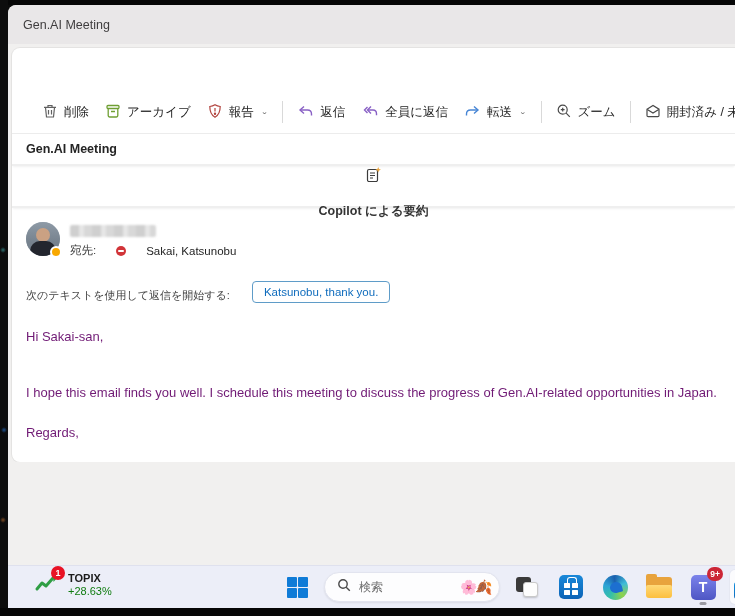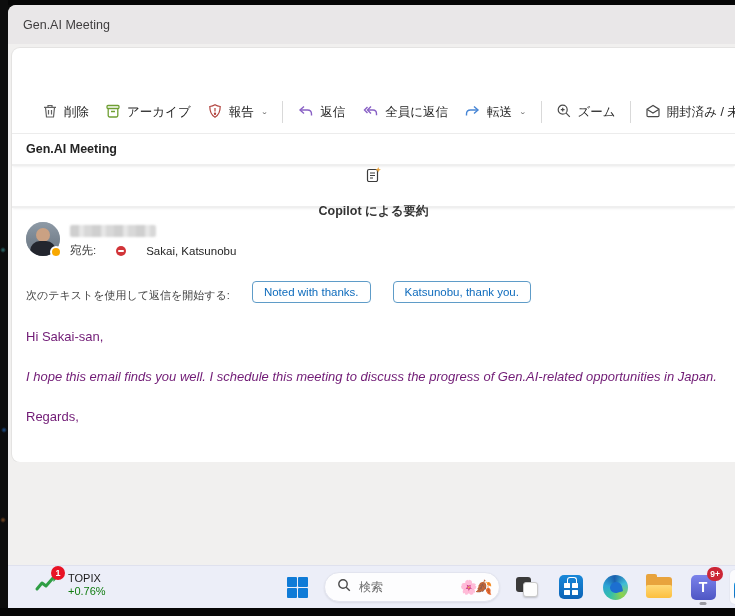--- a/index.html
+++ b/index.html
@@ -56,33 +56,33 @@
   .presence-dnd::after{content:"";position:absolute;left:2px;top:4px;width:6px;height:2px;background:#fff;border-radius:1px;}
   .to-name{color:#242424;cursor:pointer;}
 
   
   .suggest-row{display:flex;align-items:flex-end;gap:22px;margin-top:23px;}
   .suggest-label{font-size:11px;color:#424242;white-space:nowrap;}
   .suggest-btn{border:1px solid #5f9cc8;border-radius:4px;background:#fff;color:#0f6cbd;font-size:11.5px;padding:4px 11px;cursor:pointer;white-space:nowrap;font-family:inherit;}
 
   
   .body-text{margin-top:24px;font-size:13px;color:#701a75;line-height:20px;}
-  .body-text .para{margin-top:20px;font-style:italic;}
+  .body-text .para{margin-top:36px;}
   .body-text .close{margin-top:20px;}
 
   
   .footer-actions{position:absolute;left:14px;bottom:14px;display:flex;gap:8px;}
   .ft-btn{display:flex;align-items:center;gap:6px;border:1px solid #d1d1d1;border-radius:4px;background:#fff;padding:4px 10px;font-size:11.5px;color:#242424;cursor:pointer;font-family:inherit;}
 
   
   .taskbar{position:absolute;left:8px;top:565px;width:727px;height:43px;background:#eceef8;border-top:1px solid #dfe1ee;}
   .widget{position:absolute;left:26px;top:5px;display:flex;align-items:center;gap:8px;cursor:pointer;}
   .widget-icon{position:relative;width:26px;height:26px;}
   .widget-badge{position:absolute;right:-5px;top:-5px;min-width:14px;height:14px;border-radius:50%;background:#e81224;color:#fff;font-size:9px;font-weight:bold;display:flex;align-items:center;justify-content:center;}
-  .widget-text .w-name{font-size:11px;color:#1b1b1b;}
+  .widget-text .w-name{font-size:11px;color:#1b1b1b;font-weight:bold;}
   .widget-text .w-change{font-size:11px;color:#107c10;margin-top:1px;}
 
   .tb-center{position:absolute;left:272px;top:4px;display:flex;align-items:center;gap:10px;}
   .start-btn{width:34px;height:34px;display:flex;align-items:center;justify-content:center;border-radius:5px;cursor:pointer;}
   .win-grid{display:grid;grid-template-columns:10px 10px;grid-template-rows:10px 10px;gap:1px;}
   .win-grid div{background:#0f7bd7;border-radius:1px;}
   .search-pill{width:176px;height:30px;border-radius:15px;background:#fdfdfe;border:1px solid #e2e4ef;box-shadow:0 1px 2px rgba(0,0,0,.08);display:flex;align-items:center;padding:0 8px 0 12px;cursor:pointer;}
   .search-pill .s-text{font-size:12px;color:#6b6b6b;margin-left:8px;flex:1;}
   .search-pill .s-deco{font-size:14px;letter-spacing:-2px;}
 
@@ -249,21 +249,20 @@
           <div class="to-line">
             <span>宛先:</span>
             <span class="presence-dnd"></span>
             <span class="to-name">Sakai, Katsunobu</span>
           </div>
         </div>
       </div>
 
       <div class="suggest-row">
         <span class="suggest-label">次のテキストを使用して返信を開始する:</span>
-        <button class="suggest-btn">Noted with thanks.</button>
         <button class="suggest-btn">Katsunobu, thank you.</button>
       </div>
 
       <div class="body-text">
         <div>Hi Sakai-san,</div>
         <div class="para">I hope this email finds you well. I schedule this meeting to discuss the progress of Gen.AI-related opportunities in Japan.</div>
         <div class="close">Regards,</div>
       </div>
 
       <div class="footer-actions">
@@ -296,21 +295,21 @@
   <div class="widget">
     <div class="widget-icon">
       <svg width="26" height="26" viewBox="0 0 26 26" fill="none">
         <polyline points="3,18 8,12 12,15 19,7" stroke="#2f9e44" stroke-width="3" stroke-linecap="round" stroke-linejoin="round"></polyline>
         <polygon points="19,5 23,7 19.5,11" fill="#2f9e44"></polygon>
       </svg>
       <div class="widget-badge">1</div>
     </div>
     <div class="widget-text">
       <div class="w-name">TOPIX</div>
-      <div class="w-change">+0.76%</div>
+      <div class="w-change">+28.63%</div>
     </div>
   </div>
 
   <div class="tb-center">
     <div class="start-btn">
       <div class="win-grid">
           <div></div>
           <div></div>
           <div></div>
           <div></div>

